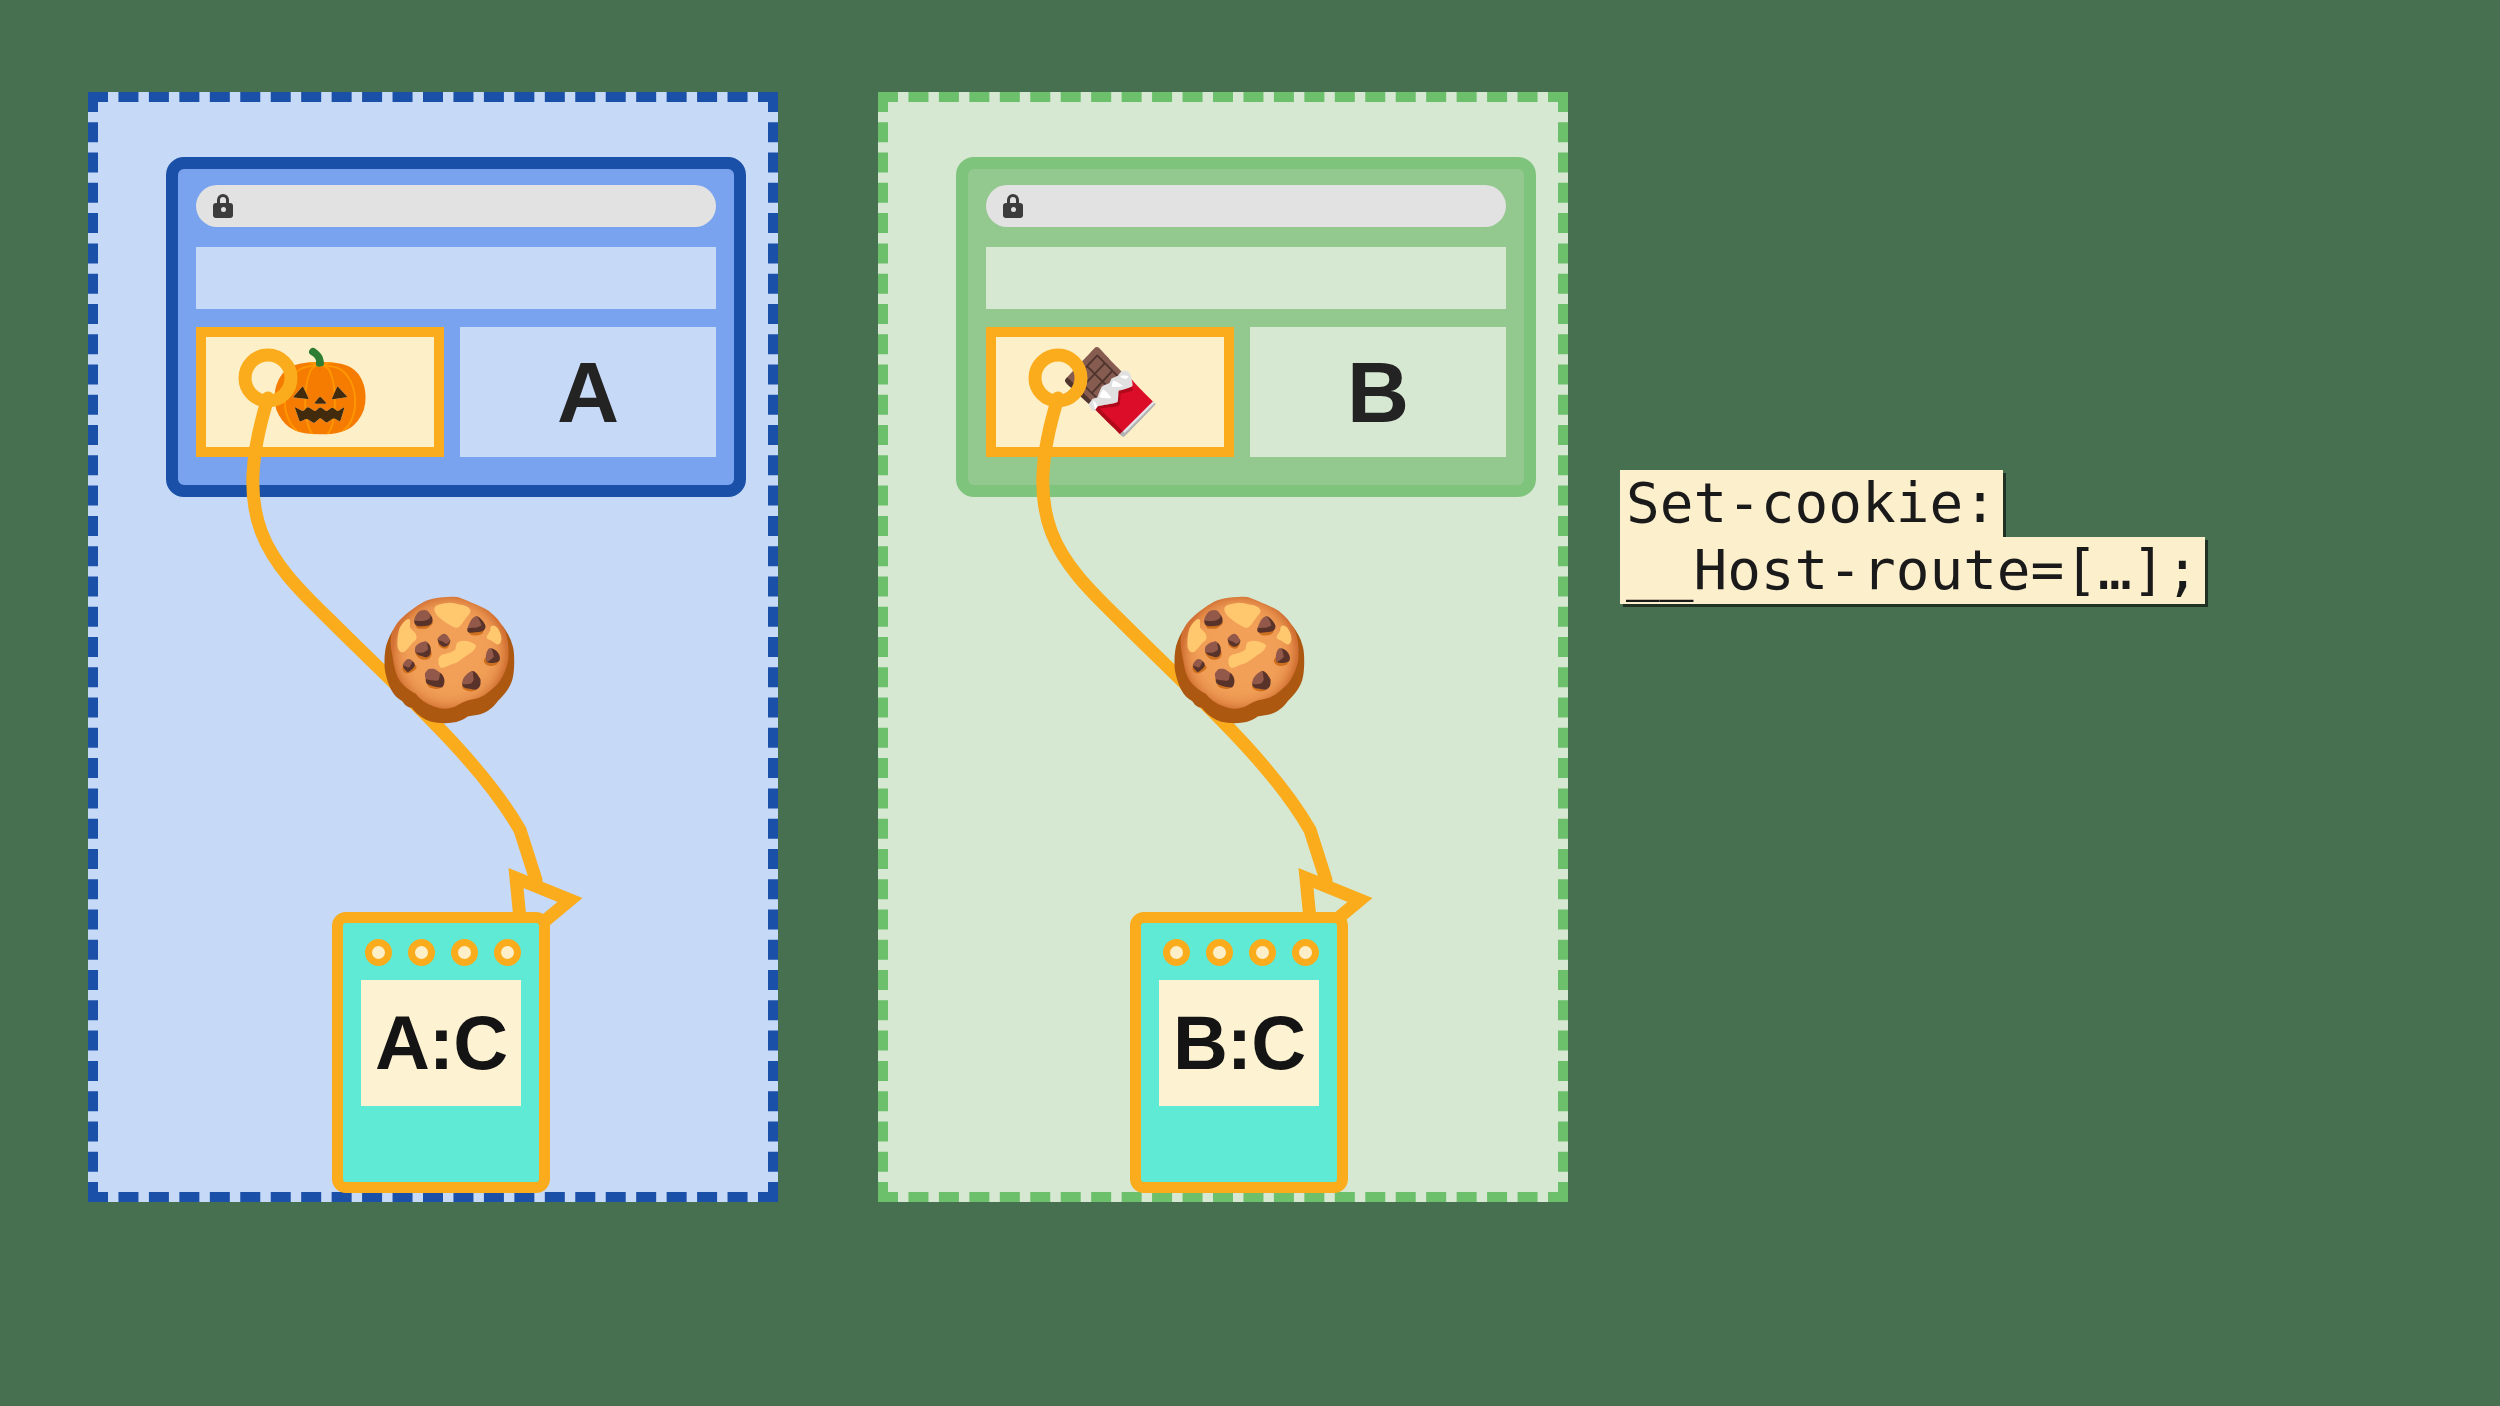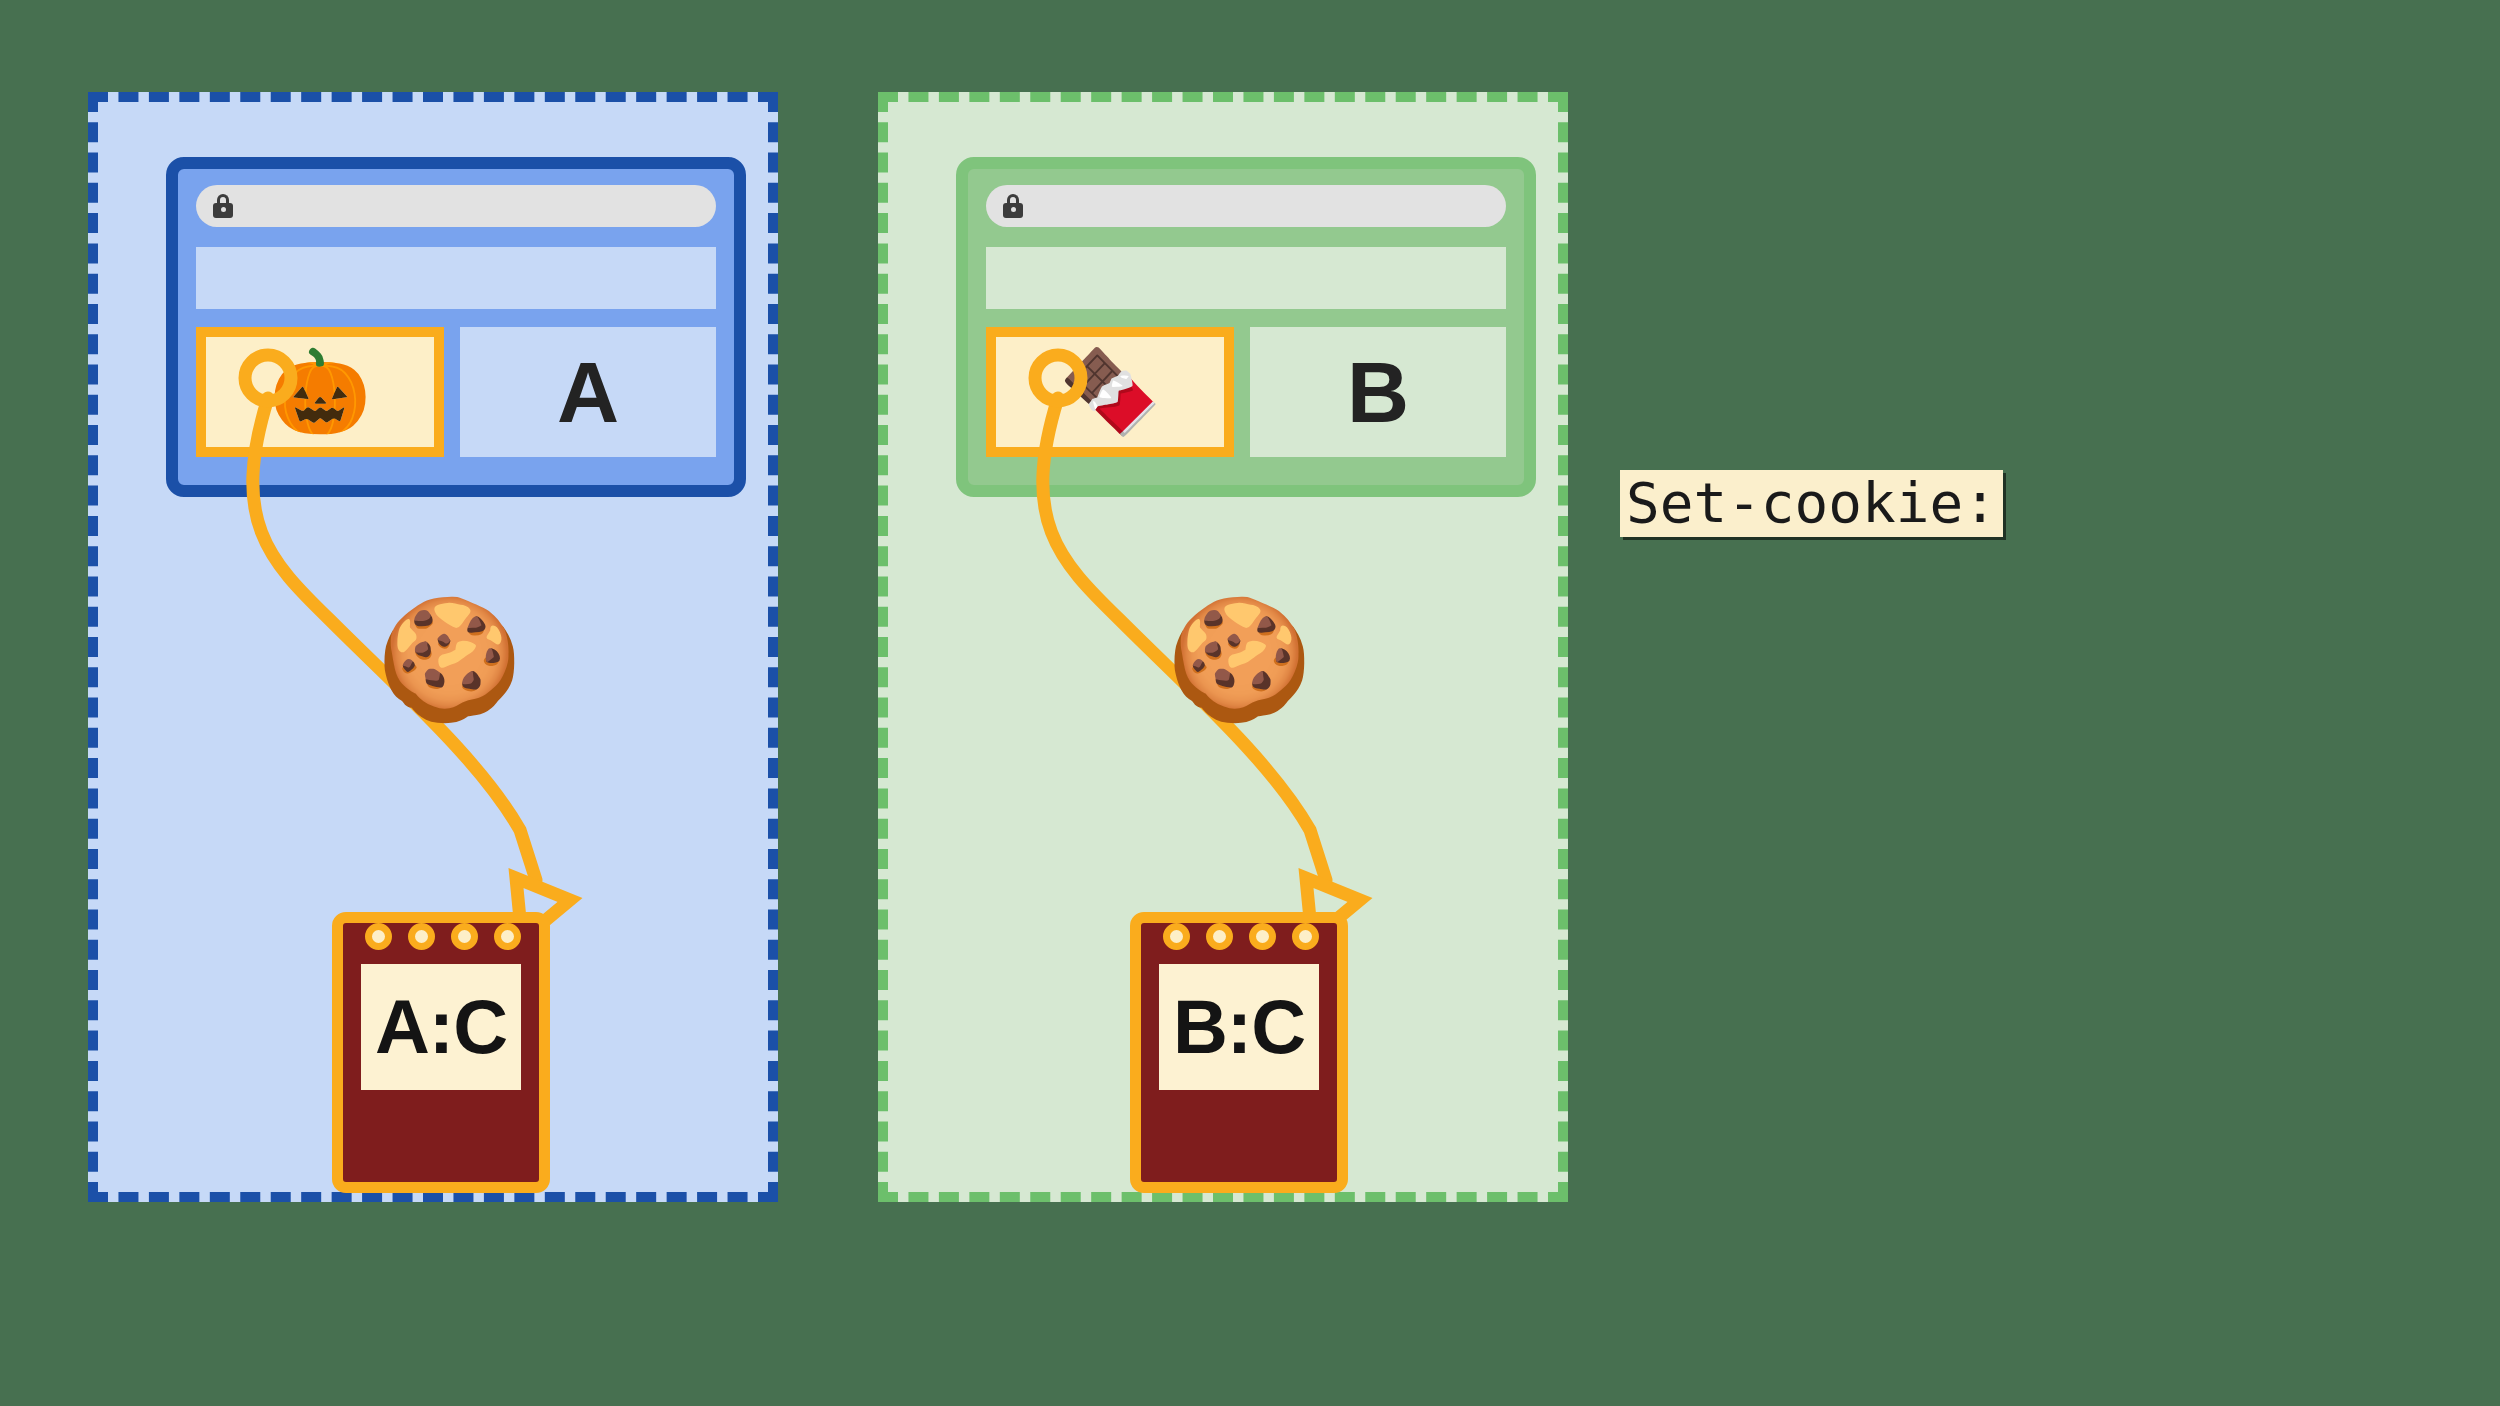--- a/index.html
+++ b/index.html
@@ -150,24 +150,24 @@
     color: #232323;
     line-height: 1;
   }
 
   
   .cookie-jar {
     position: absolute;
     width: 218px;
     height: 281px;
     box-sizing: border-box;
-    background: #7f1d1d;
+    background: #5eead4;
     border: 11px solid #FAAC1D;
     border-radius: 14px;
-    padding: 0 18px 18px 18px;
+    padding: 16px 18px 18px 18px;
   }
   #jar-a { left: 332px; top: 912px; }
   #jar-b { left: 1122px; top: 912px; margin-left: 8px; }
 
   .jar-holes {
     display: flex;
     gap: 16px;
     padding-left: 4px;
   }
   .jar-hole {
@@ -336,13 +336,14 @@
     <span class="jar-hole"></span>
     <span class="jar-hole"></span>
   </div>
   <div class="jar-label">
     <span>B:C</span>
   </div>
 </div>
 
 <div id="code-block">
   <span class="code-line">Set-cookie:</span>
+  <span class="code-line">__Host-route=[…];</span>
 </div>
 
 </body></html>

